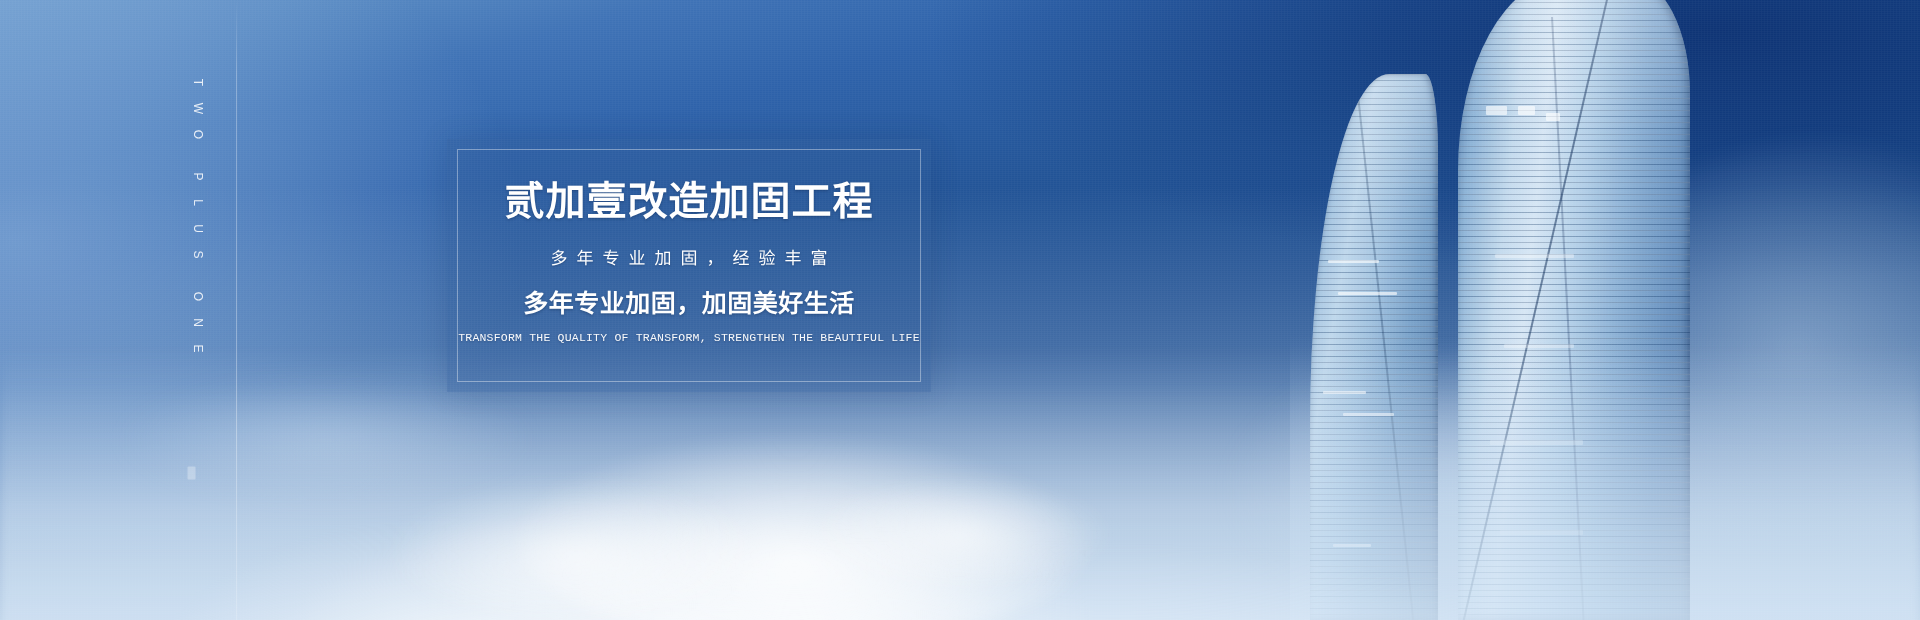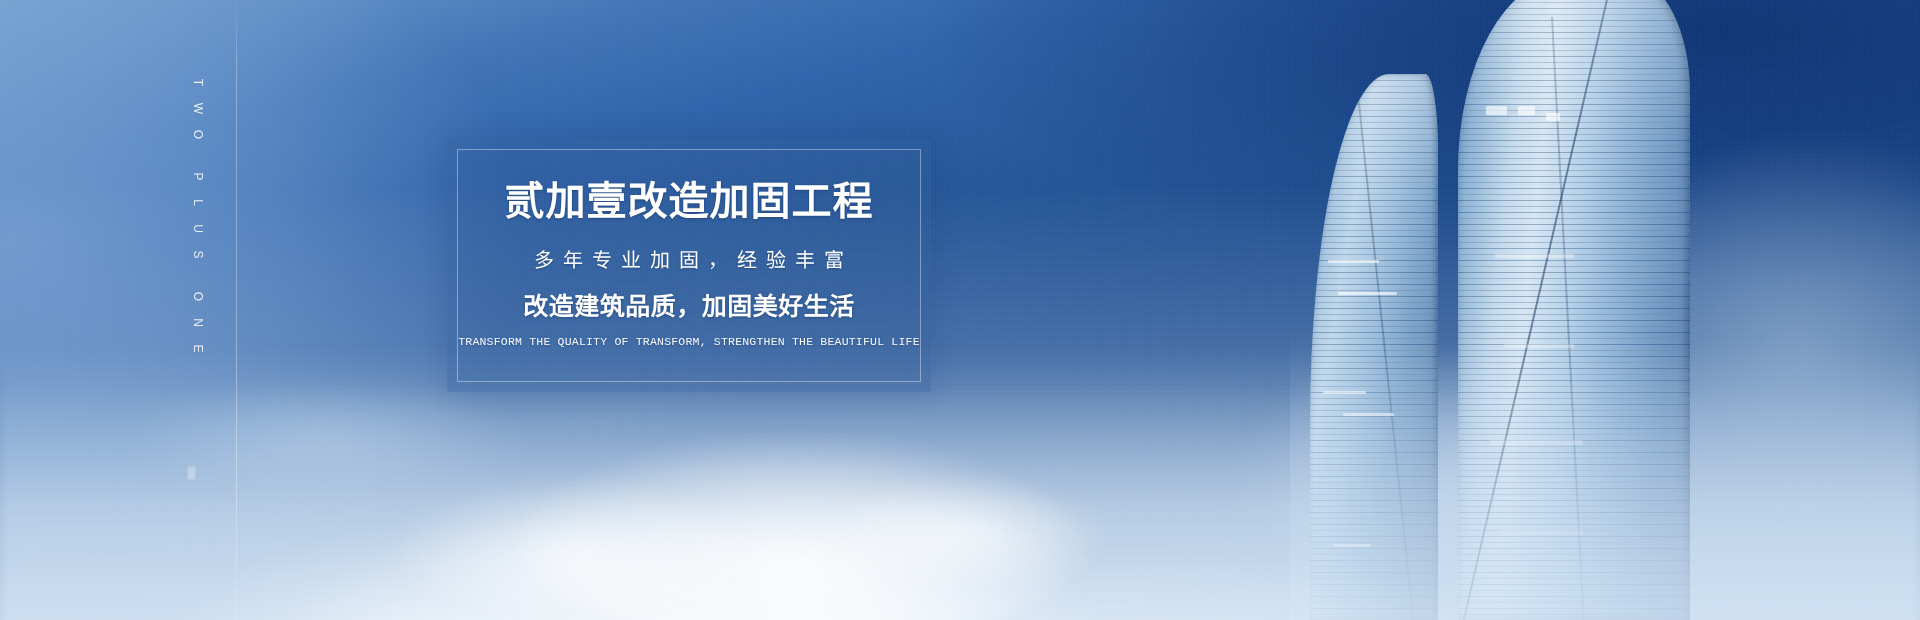--- a/index.html
+++ b/index.html
@@ -290,21 +290,21 @@
     font-weight: 700;
     letter-spacing: 1px;
     line-height: 1.0;
     text-shadow: 0 1px 3px rgba(14,40,82,0.45);
     white-space: nowrap;
   }
   .subline {
     margin: 0;
     padding-top: 26px;
     color: #ffffff;
-    font-size: 20px;
+    font-size: 17px;
     font-weight: 400;
     letter-spacing: 9px;
     padding-left: 9px;
     line-height: 1.1;
     text-shadow: 0 1px 2px rgba(14,40,82,0.40);
     white-space: nowrap;
   }
   .tagline {
     margin: 0;
     padding-top: 22px;
@@ -406,20 +406,20 @@
     <span class="vchar">E</span>
   </div>
 
   <div class="corner-mark"></div>
 
   <div class="panel">
     <div class="panel-inner-border"></div>
     <div class="panel-content">
       <h1 class="headline">贰加壹改造加固工程</h1>
       <p class="subline">多年专业加固，经验丰富</p>
-      <p class="tagline">改造建筑品质，加固美好生活</p>
+      <p class="tagline">多年专业加固，加固美好生活</p>
       <p class="english">TRANSFORM THE QUALITY OF TRANSFORM, STRENGTHEN THE BEAUTIFUL LIFE</p>
     </div>
   </div>
 
   <div class="grain"></div>
 
 </div>
 
 </body></html>

